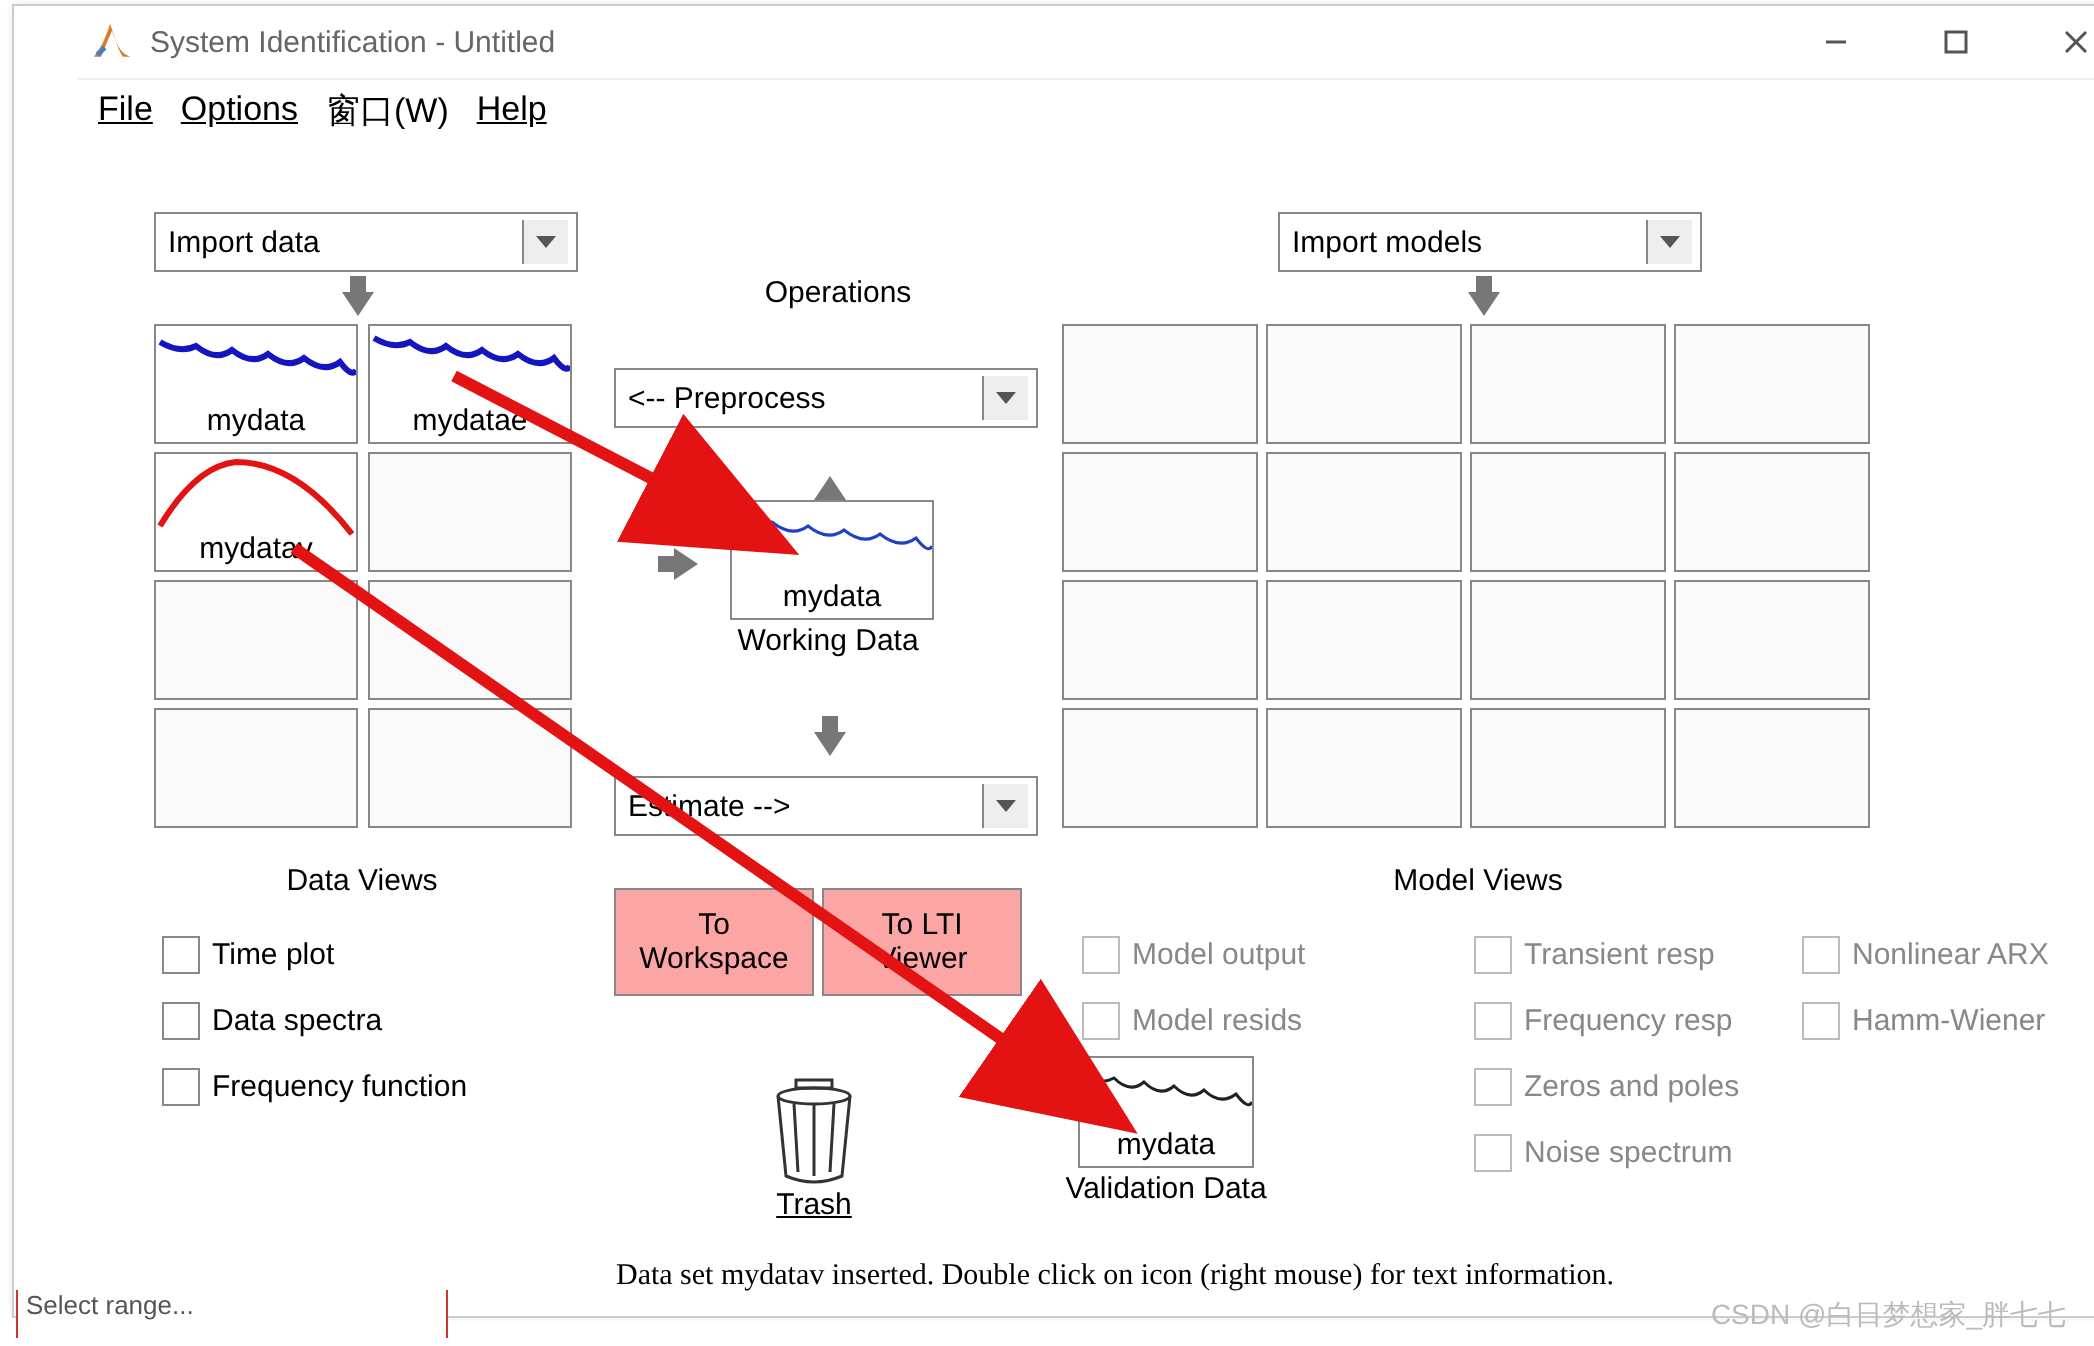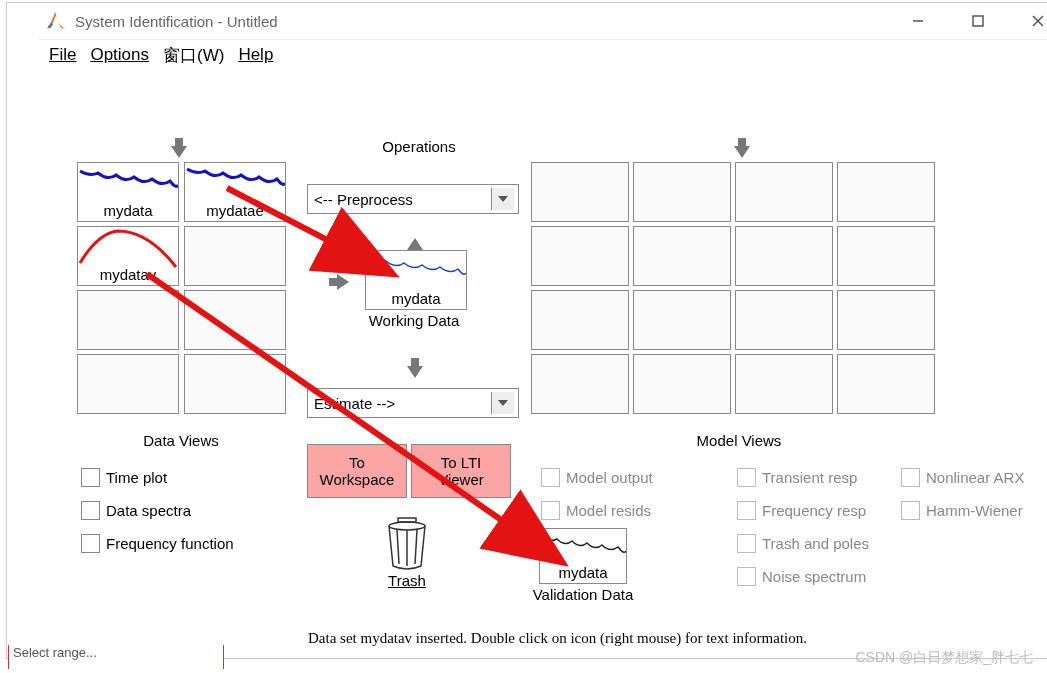--- a/index.html
+++ b/index.html
@@ -135,26 +135,42 @@
 
   <div class="menubar">
     <span><span class="mnemonic">File</span></span>
     <span><span class="mnemonic">Options</span></span>
     <span><span>窗口(W)</span></span>
     <span><span class="mnemonic">Help</span></span>
   </div>
 
   <div class="body-area">
 
+    <div class="dropdown" style="position:absolute; left:38px; top:36px; width:200px;">
+      <span>Import data</span>
+      <span class="dd-btn">
+          <svg width="12" height="12">
+            <path d="M1 3 L6 9 L11 3 Z" fill="#555"></path>
+          </svg>
+        </span>
+    </div>
     <div style="position:absolute; left:132px; top:76px;">
         <div class="big-arrow-down"></div>
       </div>
 
     <div class="section-label" style="position:absolute; left:320px; top:68px; width:120px;">Operations</div>
 
+    <div class="dropdown" style="position:absolute; left:600px; top:36px; width:200px;">
+      <span>Import models</span>
+      <span class="dd-btn">
+          <svg width="12" height="12">
+            <path d="M1 3 L6 9 L11 3 Z" fill="#555"></path>
+          </svg>
+        </span>
+    </div>
     <div style="position:absolute; left:695px; top:76px;">
         <div class="big-arrow-down"></div>
       </div>
 
     <div class="slot data-slot white" style="left:38px; top:92px;">
       <svg width="100" height="44" style="position:absolute;top:0;left:0">
         <path d="M2 8 Q12 14 20 10 Q30 18 38 12 Q48 20 56 14 Q66 22 74 16 Q84 24 92 18 Q98 26 100 22" stroke="#1515c0" stroke-width="3" fill="none"></path>
       </svg>
       <div class="slot-label">mydata</div>
     </div>
@@ -246,21 +262,21 @@
         </div>
     </div>
 
     <div class="btn-box" style="position:absolute; left:268px; top:374px; width:82px; height:44px;">
       <span>To Workspace</span>
     </div>
     <div class="btn-box" style="position:absolute; left:372px; top:374px; width:82px; height:44px;">
       <span>To LTI Viewer</span>
     </div>
 
-    <div style="position:absolute; left:345px; top:446px; text-align:center;text-decoration:underline;">
+    <div style="position:absolute; left:345px; top:468px; text-align:center;text-decoration:underline;">
       <div class="trash">
         <svg viewBox="0 0 46 56">
           <rect x="14" y="2" width="18" height="4" fill="none" stroke="#333" stroke-width="1.5"></rect>
           <ellipse cx="23" cy="10" rx="18" ry="4" fill="none" stroke="#333" stroke-width="1.5"></ellipse>
           <path d="M5 10 L9 50 Q23 56 37 50 L41 10" fill="none" stroke="#333" stroke-width="1.5"></path>
           <line x1="13" y1="14" x2="15" y2="48" stroke="#333" stroke-width="1.5"></line>
           <line x1="23" y1="14" x2="23" y2="50" stroke="#333" stroke-width="1.5"></line>
           <line x1="33" y1="14" x2="31" y2="48" stroke="#333" stroke-width="1.5"></line>
         </svg>
       </div>
@@ -284,21 +300,21 @@
       <div class="checkbox-row disabled">
           <div class="checkbox-box"></div>
           <span>Transient resp</span>
         </div>
       <div class="checkbox-row disabled">
           <div class="checkbox-box"></div>
           <span>Frequency resp</span>
         </div>
       <div class="checkbox-row disabled">
           <div class="checkbox-box"></div>
-          <span>Trash and poles</span>
+          <span>Zeros and poles</span>
         </div>
       <div class="checkbox-row disabled">
           <div class="checkbox-box"></div>
           <span>Noise spectrum</span>
         </div>
     </div>
 
     <div style="position:absolute; left:862px; top:398px;">
       <div class="checkbox-row disabled">
           <div class="checkbox-box"></div>

